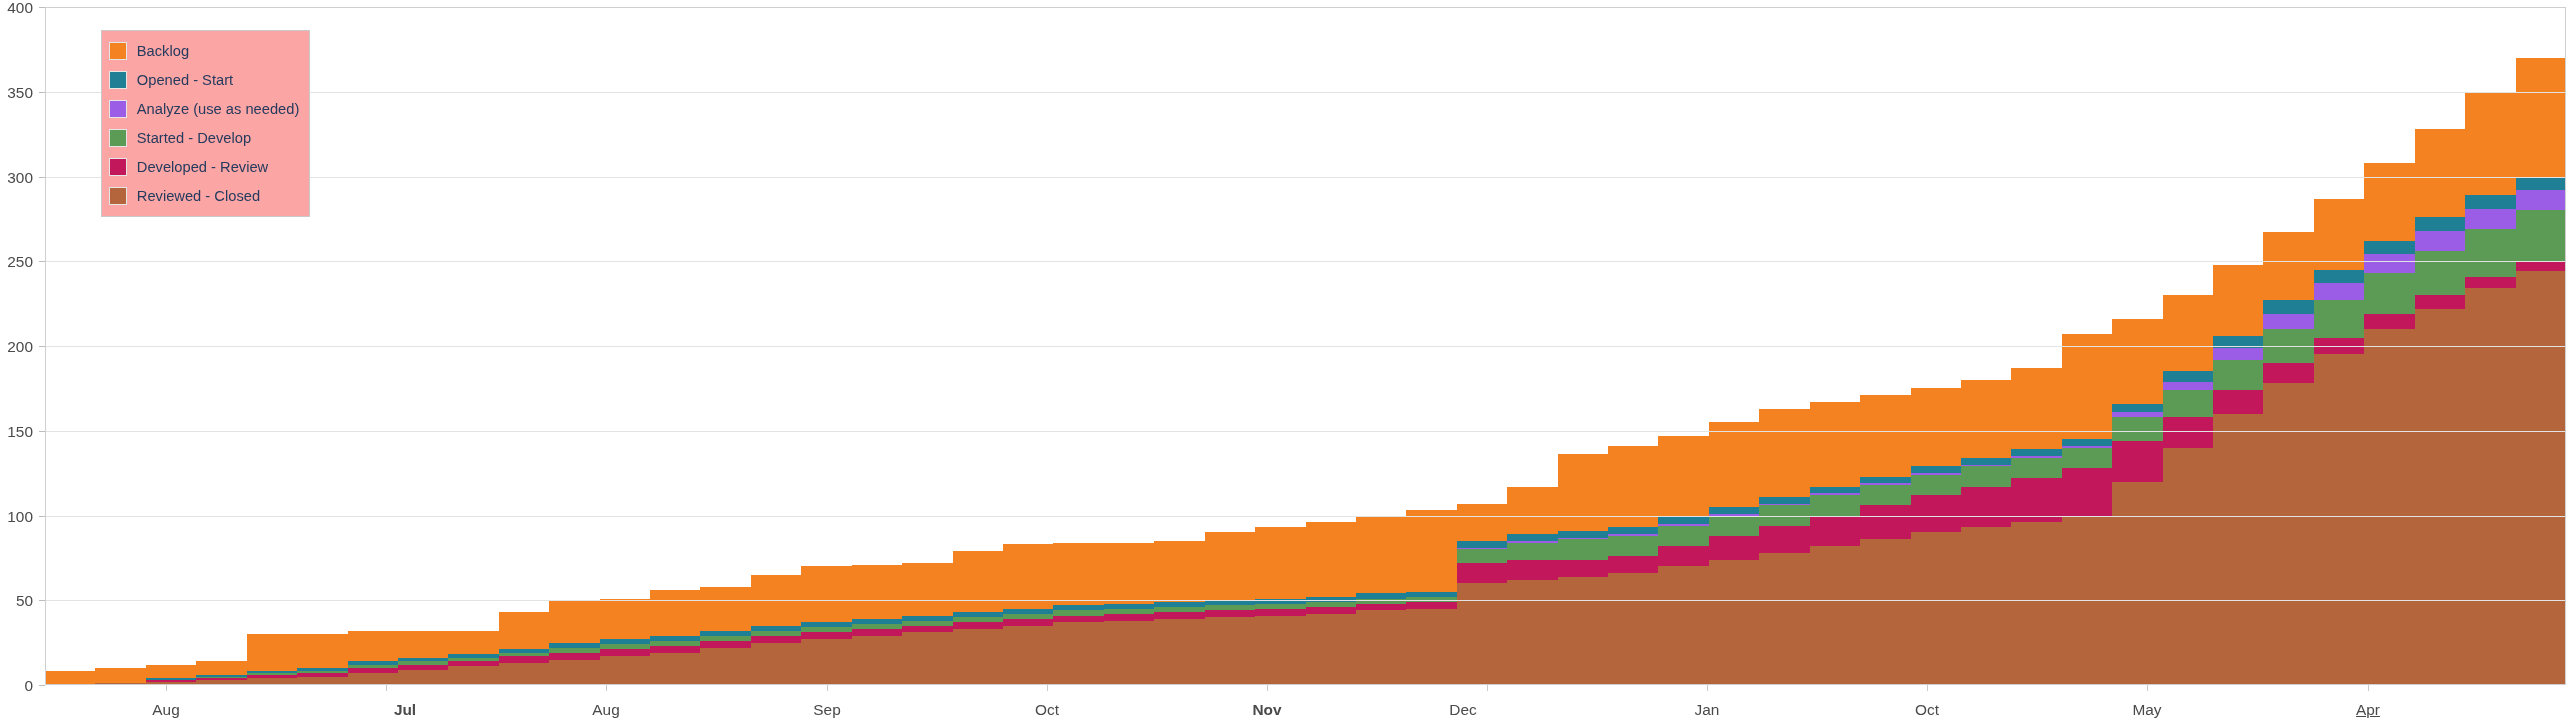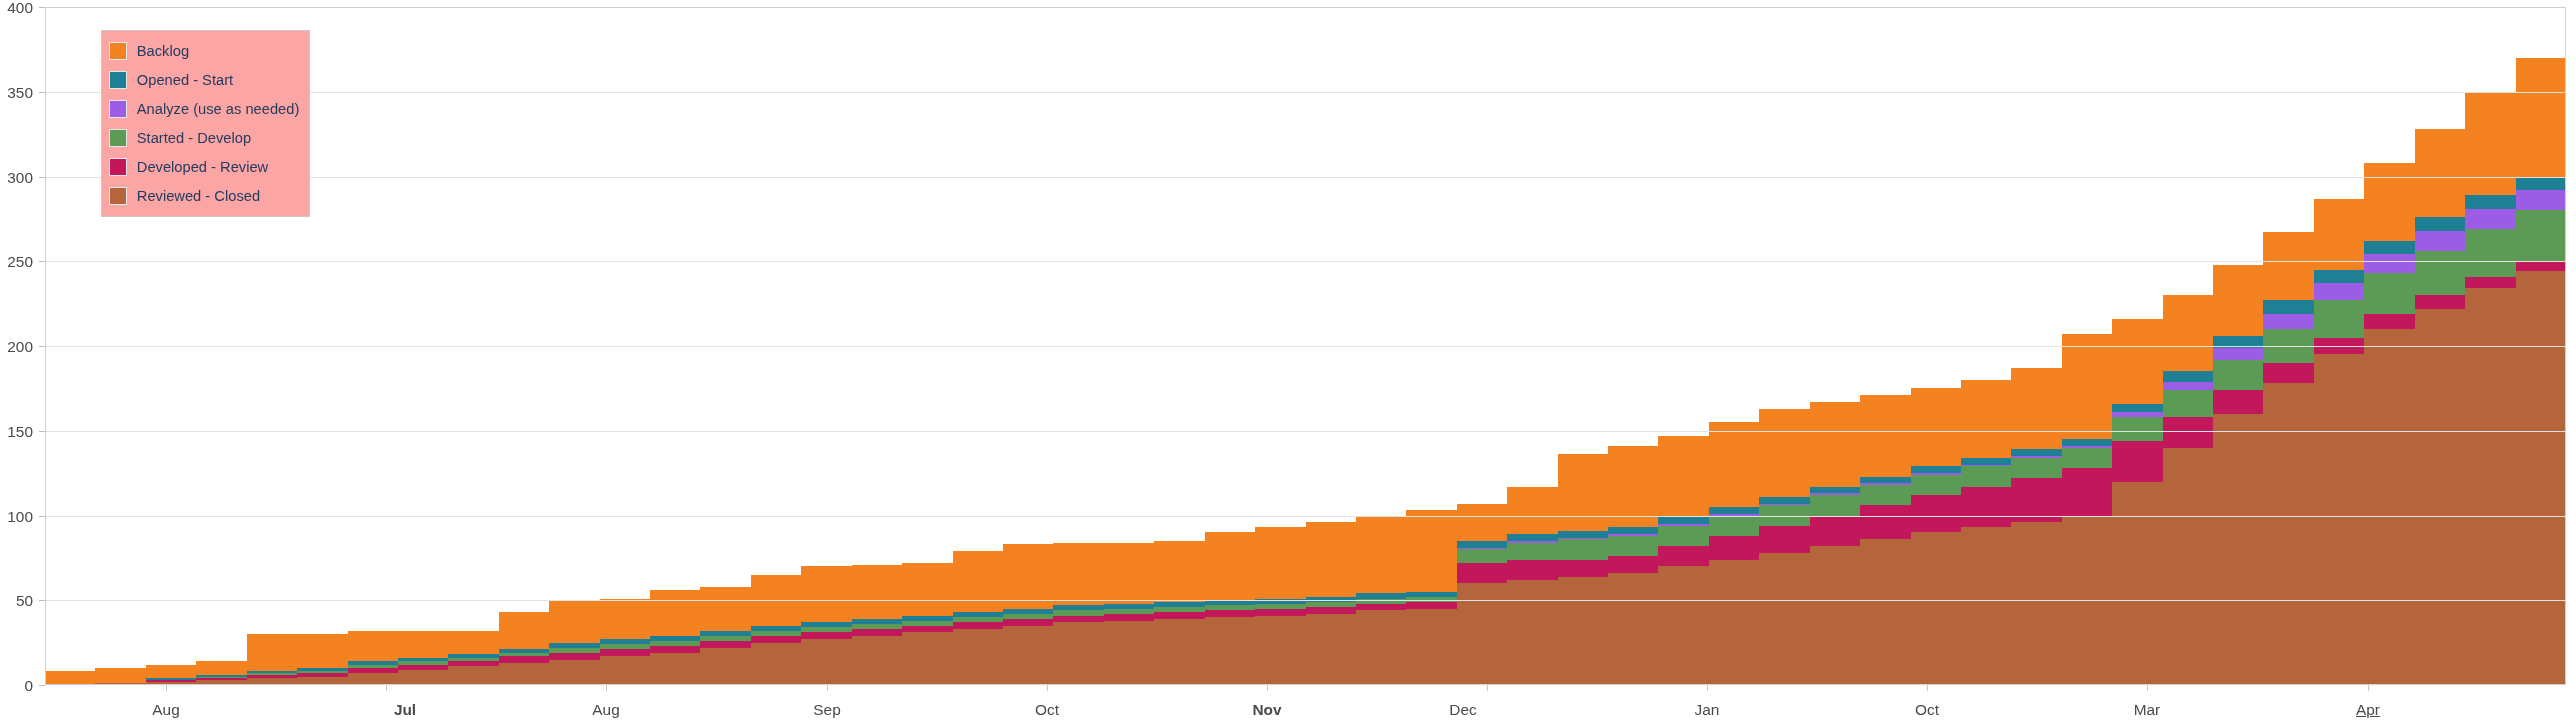--- a/index.html
+++ b/index.html
@@ -163,21 +163,21 @@
         <div class="xtick-label" style="left: 1002px;">Oct</div>
         <div class="xtick-mark" style="left: 1222px;"></div>
         <div class="xtick-label" style="left: 1222px; font-weight: bold;">Nov</div>
         <div class="xtick-mark" style="left: 1442px;"></div>
         <div class="xtick-label" style="left: 1418px;">Dec</div>
         <div class="xtick-mark" style="left: 1662px;"></div>
         <div class="xtick-label" style="left: 1662px;">Jan</div>
         <div class="xtick-mark" style="left: 1882px;"></div>
         <div class="xtick-label" style="left: 1882px;">Oct</div>
         <div class="xtick-mark" style="left: 2102px;"></div>
-        <div class="xtick-label" style="left: 2102px;">Mar</div>
+        <div class="xtick-label" style="left: 2102px;">May</div>
         <div class="xtick-mark" style="left: 2323px;"></div>
         <div class="xtick-label" style="left: 2323px; text-decoration: underline;">Apr</div>
       </div>
     <div class="plot-frame"></div>
   </div>
 
   <div class="legend" id="legend">
       <div class="legend-row">
         <span class="legend-swatch" style="background: rgb(245, 130, 32);"></span>
         <span class="legend-label">Backlog</span>

